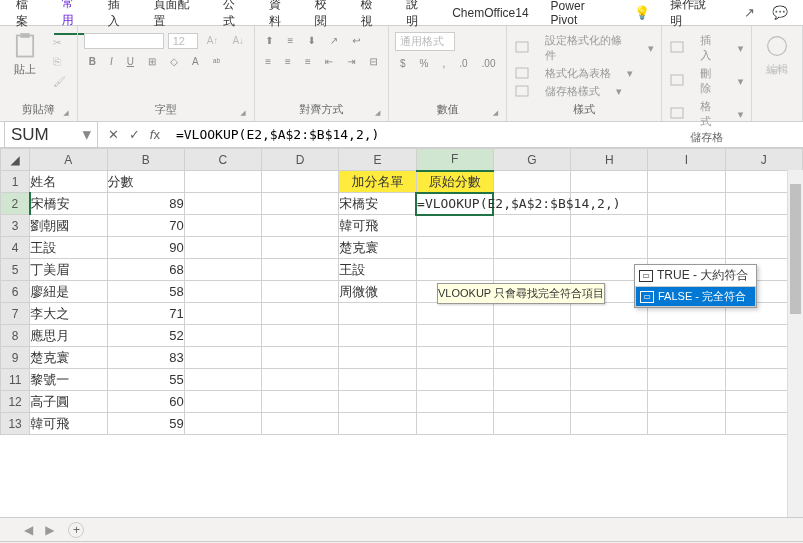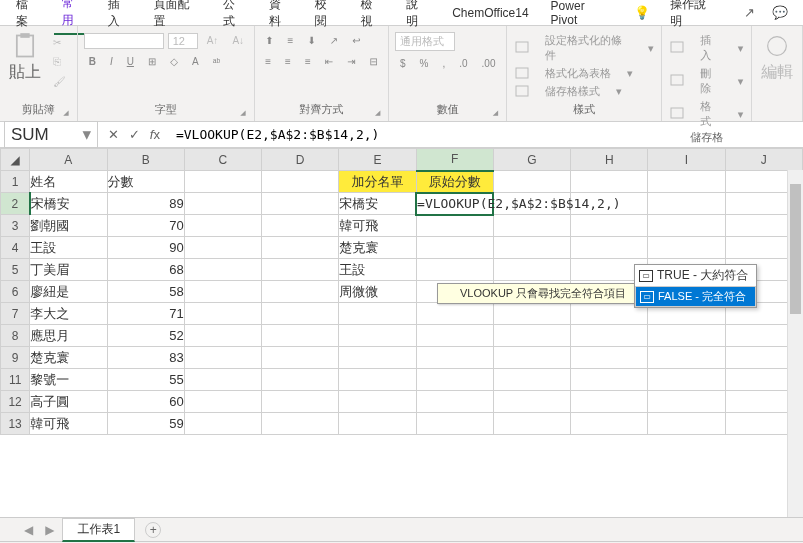--- a/index.html
+++ b/index.html
@@ -10,21 +10,21 @@
 .tab-sep { flex: 1; }
 .tab-icon { font-size: 13px; color: #666; padding: 2px 6px; cursor: pointer; }
 .ribbon { display: flex; background: #f3f2f1; border-bottom: 1px solid #d0d0d0; height: 96px; }
 .rgroup { display: flex; flex-direction: column; border-right: 1px solid #d8d8d8; padding: 2px 6px 2px 6px; align-items: center; position: relative; }
 .rgroup-body { flex: 1; display: flex; align-items: flex-start; gap: 4px; padding-top: 4px; }
 .rgroup-label { font-size: 11px; color: #666; text-align: center; padding-bottom: 2px; width: 100%; position: relative; }
 .rgroup-label::after { content: "◢"; position: absolute; right: 2px; bottom: 2px; font-size: 7px; color: #999; }
 .rgroup-label.noexp::after { content: ""; }
 .big-btn { display: flex; flex-direction: column; align-items: center; width: 38px; cursor: pointer; color: #666; }
 .big-btn svg { width: 28px; height: 28px; }
-.big-btn span { font-size: 16px; margin-top: 2px; }
+.big-btn span { font-size: 11px; margin-top: 2px; }
 .side-col { display: flex; flex-direction: column; gap: 2px; padding-top: 2px; }
 .tiny { font-size: 10px; color: #888; padding: 2px 4px; cursor: pointer; border: 1px solid transparent; }
 .sel { display: inline-block; border: 1px solid #ccc; background: #fff; padding: 1px 4px; font-size: 11px; color: #999; min-width: 60px; }
 .toolbar-row { display: flex; gap: 4px; align-items: center; }
 .gray { color: #bbb; }
 .menu-item { display: flex; align-items: center; gap: 16px; padding: 1px 2px; font-size: 11px; color: #999; cursor: pointer; }
 .menu-item svg { width: 14px; height: 14px; }
 .formula-row { display: flex; align-items: center; border-bottom: 1px solid #d0d0d0; height: 26px; background: #fff; }
 .name-box { width: 94px; border: 1px solid #ccc; padding: 2px 6px; font-size: 17px; margin: 2px 0 2px 4px; display: flex; justify-content: space-between; align-items: center; }
 .fx-controls { display: flex; align-items: center; gap: 10px; padding: 0 10px; color: #666; }
@@ -39,21 +39,21 @@
 .rowhdr.sel-row { background: #d0e6d0; border-right: 2px solid #217346; }
 .cell { padding: 2px 4px; text-align: left; overflow: visible; white-space: nowrap; }
 .cell.num { text-align: right; padding-left: 24px; }
 .hdr-yellow { background: #ffeb3b; font-weight: 500; text-align: center; }
 .active-cell { border: 2px solid #217346 !important; }
 .formula-cell { font-family: Consolas, monospace; font-size: 12px; position: relative; z-index: 5; background: #fff; }
 .autocomplete { position: absolute; top: 264px; left: 634px; z-index: 20; background: #fff; border: 1px solid #999; box-shadow: 2px 2px 4px rgba(0,0,0,0.2); font-size: 12px; }
 .ac-item { padding: 2px 8px 2px 4px; display: flex; align-items: center; gap: 4px; cursor: pointer; }
 .ac-item.sel { background: #0078d4; color: #fff; }
 .ac-icon { width: 14px; height: 12px; display: inline-block; border: 1px solid currentColor; font-size: 8px; text-align: center; line-height: 10px; }
-.tooltip { position: absolute; top: 283px; left: 437px; z-index: 19; background: #ffffe1; border: 1px solid #999; padding: 2px 22px; font-size: 11px; box-shadow: 1px 1px 2px rgba(0,0,0,0.2); }
+.tooltip { position: absolute; top: 283px; left: 437px; z-index: 19; background: #ffffe1; border: 1px solid #999; padding: 2px 0; font-size: 11px; box-shadow: 1px 1px 2px rgba(0,0,0,0.2); }
 .sheet-tabs { display: flex; align-items: center; height: 24px; background: #f3f2f1; border-bottom: 1px solid #ccc; padding-left: 20px; gap: 4px; }
 .sheet-nav { color: #999; padding: 0 4px; cursor: pointer; }
 .sheet-tab { background: #fff; border: 1px solid #ccc; border-bottom: 2px solid #217346; padding: 2px 14px; font-size: 12px; cursor: pointer; }
 .sheet-add { border: 1px solid #ccc; border-radius: 50%; width: 16px; height: 16px; text-align: center; line-height: 14px; font-size: 12px; cursor: pointer; color: #666; margin-left: 6px; }
 .statusbar { display: flex; align-items: center; height: 22px; background: #f3f2f1; padding: 0 8px; font-size: 11px; color: #555; gap: 8px; }
 .statusbar .flex { flex: 1; }
 .scrollbar-v { position: absolute; right: 0; top: 22px; width: 16px; bottom: 0; background: #f0f0f0; border-left: 1px solid #ddd; }
 .scrollbar-v .thumb { position: absolute; top: 14px; left: 2px; right: 2px; height: 130px; background: #c0c0c0; }
 </style>
 </head>
@@ -403,21 +403,20 @@
     </div>
   <div class="ac-item sel">
       <span class="ac-icon">▭</span>
       <span>FALSE - 完全符合</span>
     </div>
 </div>
 
 <div class="sheet-tabs">
   <span class="sheet-nav">◀</span>
   <span class="sheet-nav">▶</span>
-  <span class="sheet-tab">工作表1</span>
   <span class="sheet-add">+</span>
 </div>
 
 <div class="statusbar">
 
   <span class="flex"></span>
 
 </div>
 
 </body></html>

